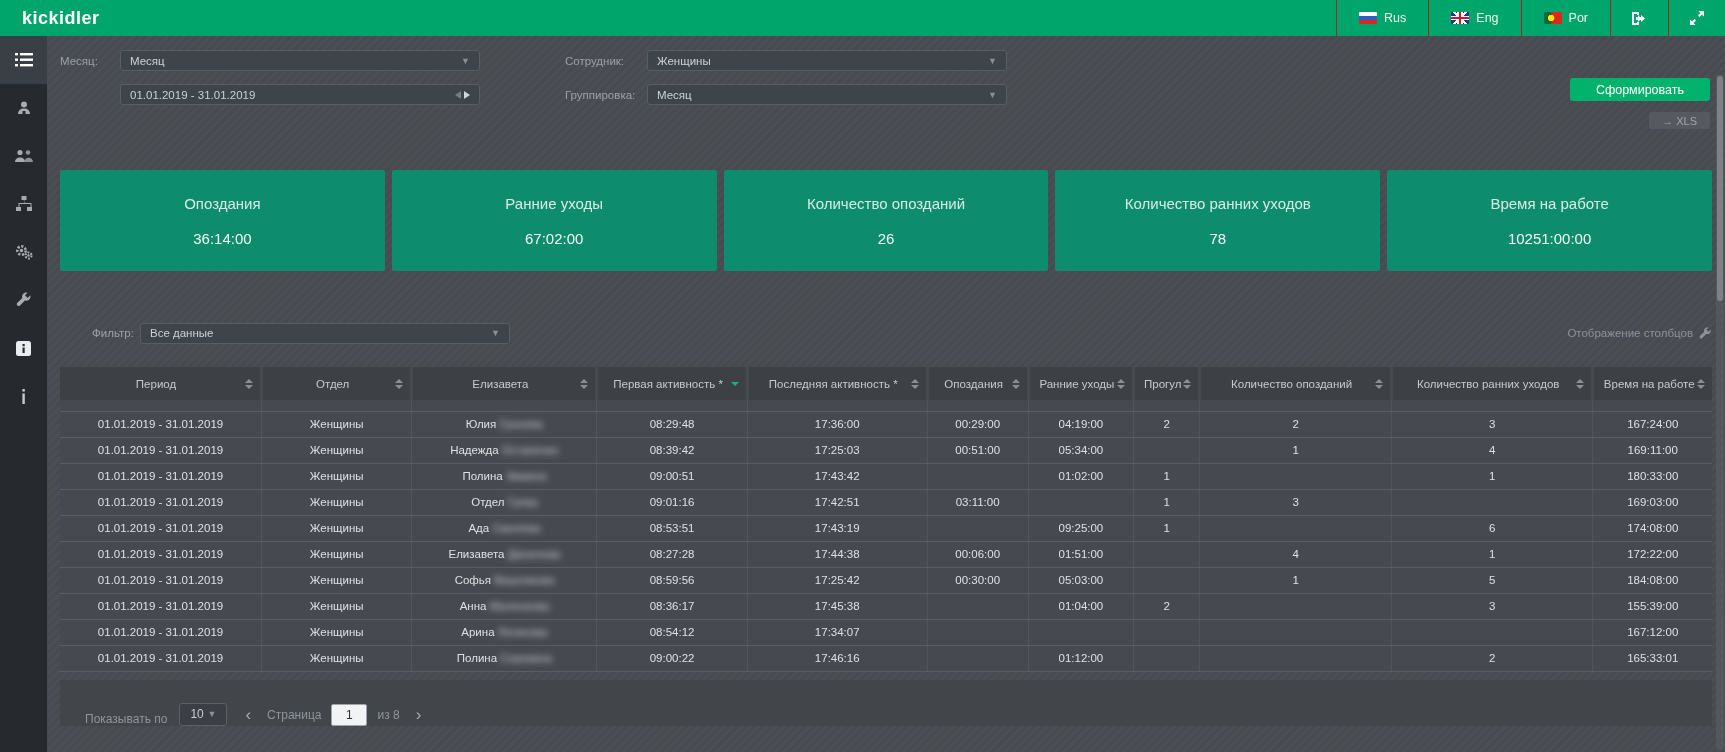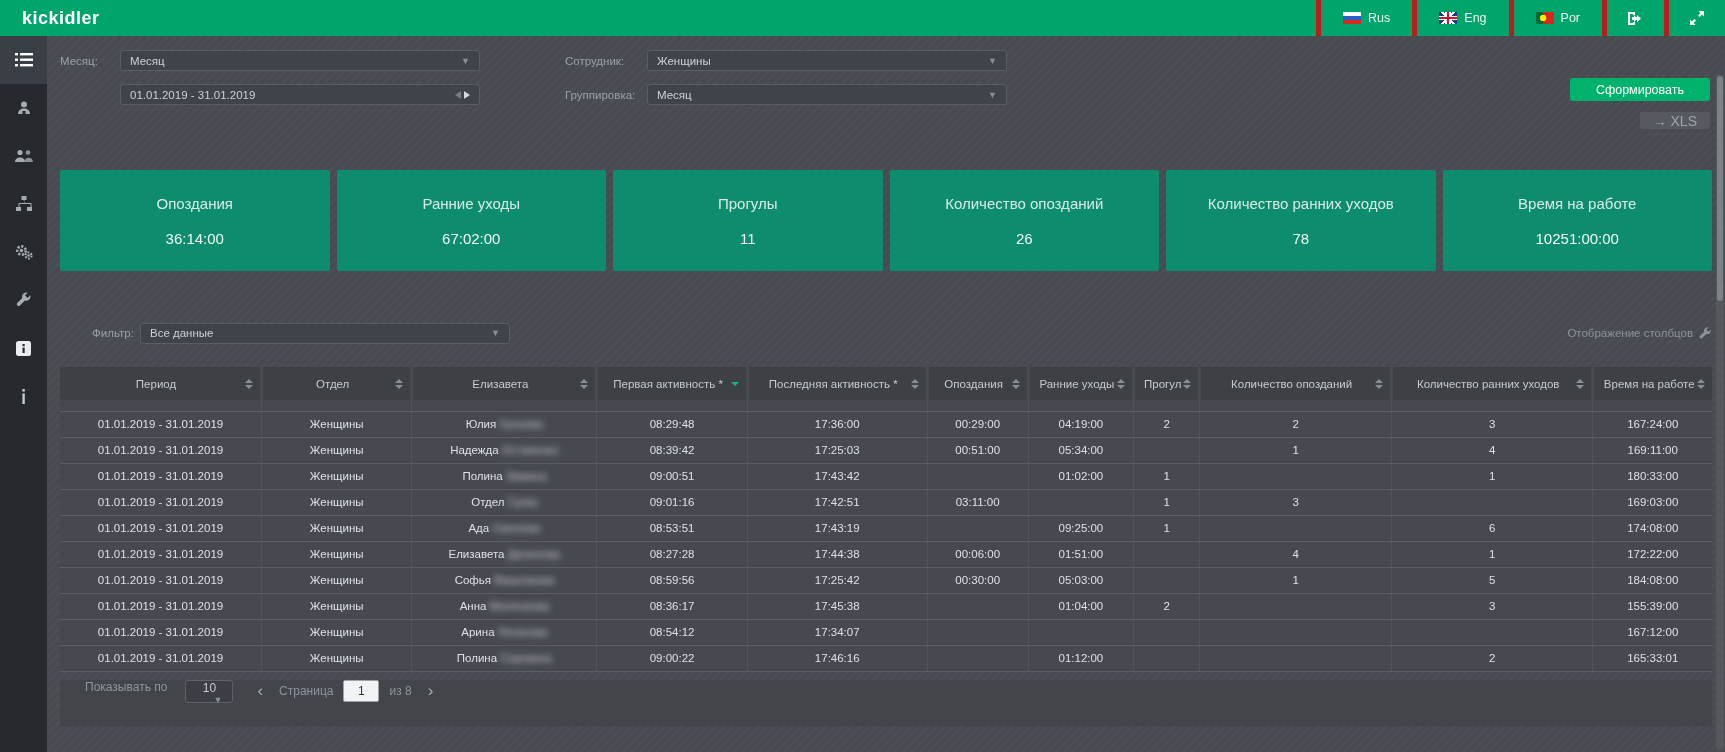--- a/index.html
+++ b/index.html
@@ -11,21 +11,21 @@
     background:#4a4e54;
   }
   .app { width:1725px; height:752px; display:flex; flex-direction:column; position:relative; }
 
   
   .topbar { height:36px; background:#00a56b; display:flex; align-items:center; flex:0 0 36px; }
   .logo { width:245px; padding-left:22px; color:#fff; font-size:18px; font-weight:bold; letter-spacing:0.5px; }
   .top-right { margin-left:auto; display:flex; align-items:stretch; height:36px; }
   .lang-item, .top-icon-btn {
     display:flex; align-items:center; gap:7px; padding:0 22px;
-    border-left:5px solid #b91c1c; color:#eafaf2; font-size:12.5px; cursor:pointer;text-align:right;
+    border-left:1px solid #b91c1c; color:#eafaf2; font-size:12.5px; cursor:pointer;text-align:right;
   }
   .top-icon-btn { padding:0 20px; }
   .flag { width:18px; height:12px; border-radius:1px; display:inline-block; }
   .flag-rus { background:linear-gradient(#ffffff 0 33%, #2a5fc4 33% 66%, #d52b1e 66% 100%); }
   .flag-eng { background:
       linear-gradient(0deg, transparent 42%, #cf142b 42% 58%, transparent 58%),
       linear-gradient(90deg, transparent 42%, #cf142b 42% 58%, transparent 58%),
       linear-gradient(0deg, transparent 34%, #ffffff 34% 66%, transparent 66%),
       linear-gradient(90deg, transparent 36%, #ffffff 36% 64%, transparent 64%),
       linear-gradient(45deg, transparent 44%, #ffffff 44% 56%, transparent 56%),
@@ -63,21 +63,21 @@
   .tri { width:0; height:0; border-top:4px solid transparent; border-bottom:4px solid transparent; display:inline-block; }
   .tri-left  { border-right:6px solid #787d83; }
   .tri-right { border-left:6px solid #d2d6da; }
   .f-right { margin-left:auto; display:flex; flex-direction:column; align-items:flex-end; gap:11px; padding-right:2px;margin-top:28px; }
   .btn-generate {
     background:#00b26b; color:#fff; border:none; border-radius:3px;
     height:23px; padding:0 26px; font-size:12.5px; cursor:pointer; font-family:inherit;
   }
   .btn-xls {
     background:#565a60; color:#9fa5ab; border:none; border-radius:2px;
-    height:17px; padding:0 13px; font-size:14px; cursor:pointer; font-family:inherit;
+    height:17px; padding:0 13px; font-size:11px; cursor:pointer; font-family:inherit;
   }
 
   
   .cards { display:flex; gap:7px; margin-top:8px; height:101px; }
   .card {
     flex:1; background:#0e8d6e; border-radius:2px; color:#eaf6f1;
     display:flex; flex-direction:column; align-items:center; justify-content:center; gap:18px;
   }
   .card .c-label { font-size:15px; color:#d8ece5; }
   .card .c-value { font-size:15px; color:#f2faf7; }
@@ -105,25 +105,25 @@
     background:#464a50; height:26px; text-align:center; color:#dde0e4;
     border-right:1px solid #515459; border-bottom:1px solid #5a5e62; overflow:hidden; white-space:nowrap;
   }
   tbody td:last-child { border-right:none; }
   tbody tr.spacer td { height:11px; border-bottom:1px solid #5a5e62; }
   .blurred { filter:blur(3px); opacity:.85; }
 
   
   .pagination {
     margin-top:8px; height:46px; background:#42464b;
-    display:flex; align-items:flex-start; gap:18px; padding:0 25px; color:#8f959b; font-size:12px;
+    display:flex; align-items:flex-end; gap:12px; padding:0 25px; color:#8f959b; font-size:12px;
   }
   .per-select {
     width:48px; height:23px; background:#3b3f45; border:1px solid #5d6167; border-radius:3px;
-    display:flex; align-items:center; padding:0 10px; color:#c8ccd1; cursor:pointer;flex-direction:column;
+    display:flex; align-items:center; padding:0 10px; color:#c8ccd1; cursor:pointer;
   }
   .per-select .chev { margin-left:auto; font-size:9px; color:#8b9096; }
   .pg-arrow { font-size:17px; color:#a7adb3; cursor:pointer; padding:0 6px; }
   .page-input {
     width:36px; height:22px; border:1px solid #9ea3a8; border-radius:2px; background:#f2f3f5;
     color:#2e3338; text-align:center; font-size:12px; font-family:inherit;
   }
   .pg-group { display:flex; align-items:center; gap:10px; }
 
   
@@ -281,24 +281,20 @@
       <section class="cards">
         <div class="card">
           <div class="c-label">Опоздания</div>
           <div class="c-value">36:14:00</div>
         </div>
         <div class="card">
           <div class="c-label">Ранние уходы</div>
           <div class="c-value">67:02:00</div>
         </div>
         <div class="card">
-          <div class="c-label">Прогулы</div>
-          <div class="c-value">11</div>
-        </div>
-        <div class="card">
           <div class="c-label">Количество опозданий</div>
           <div class="c-value">26</div>
         </div>
         <div class="card">
           <div class="c-label">Количество ранних уходов</div>
           <div class="c-value">78</div>
         </div>
         <div class="card">
           <div class="c-label">Время на работе</div>
           <div class="c-value">10251:00:00</div>

